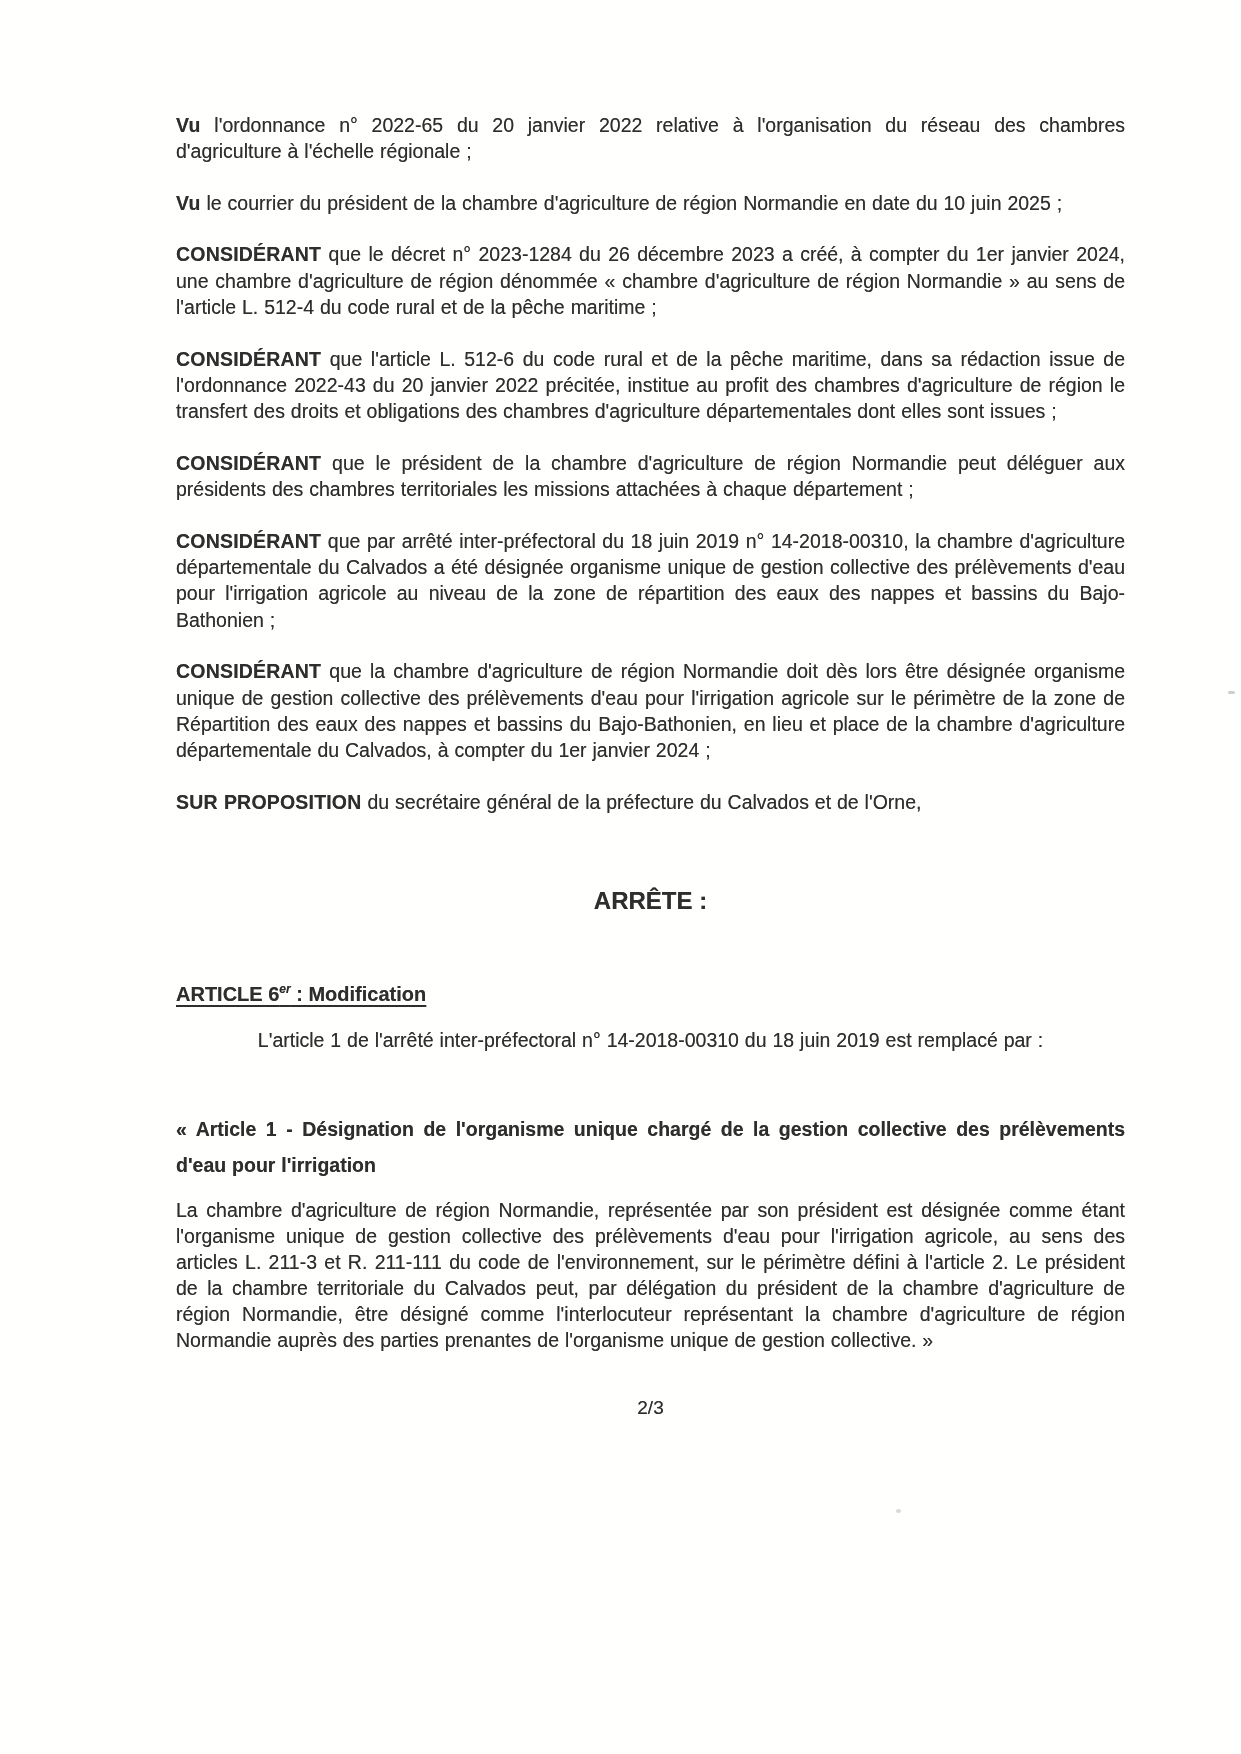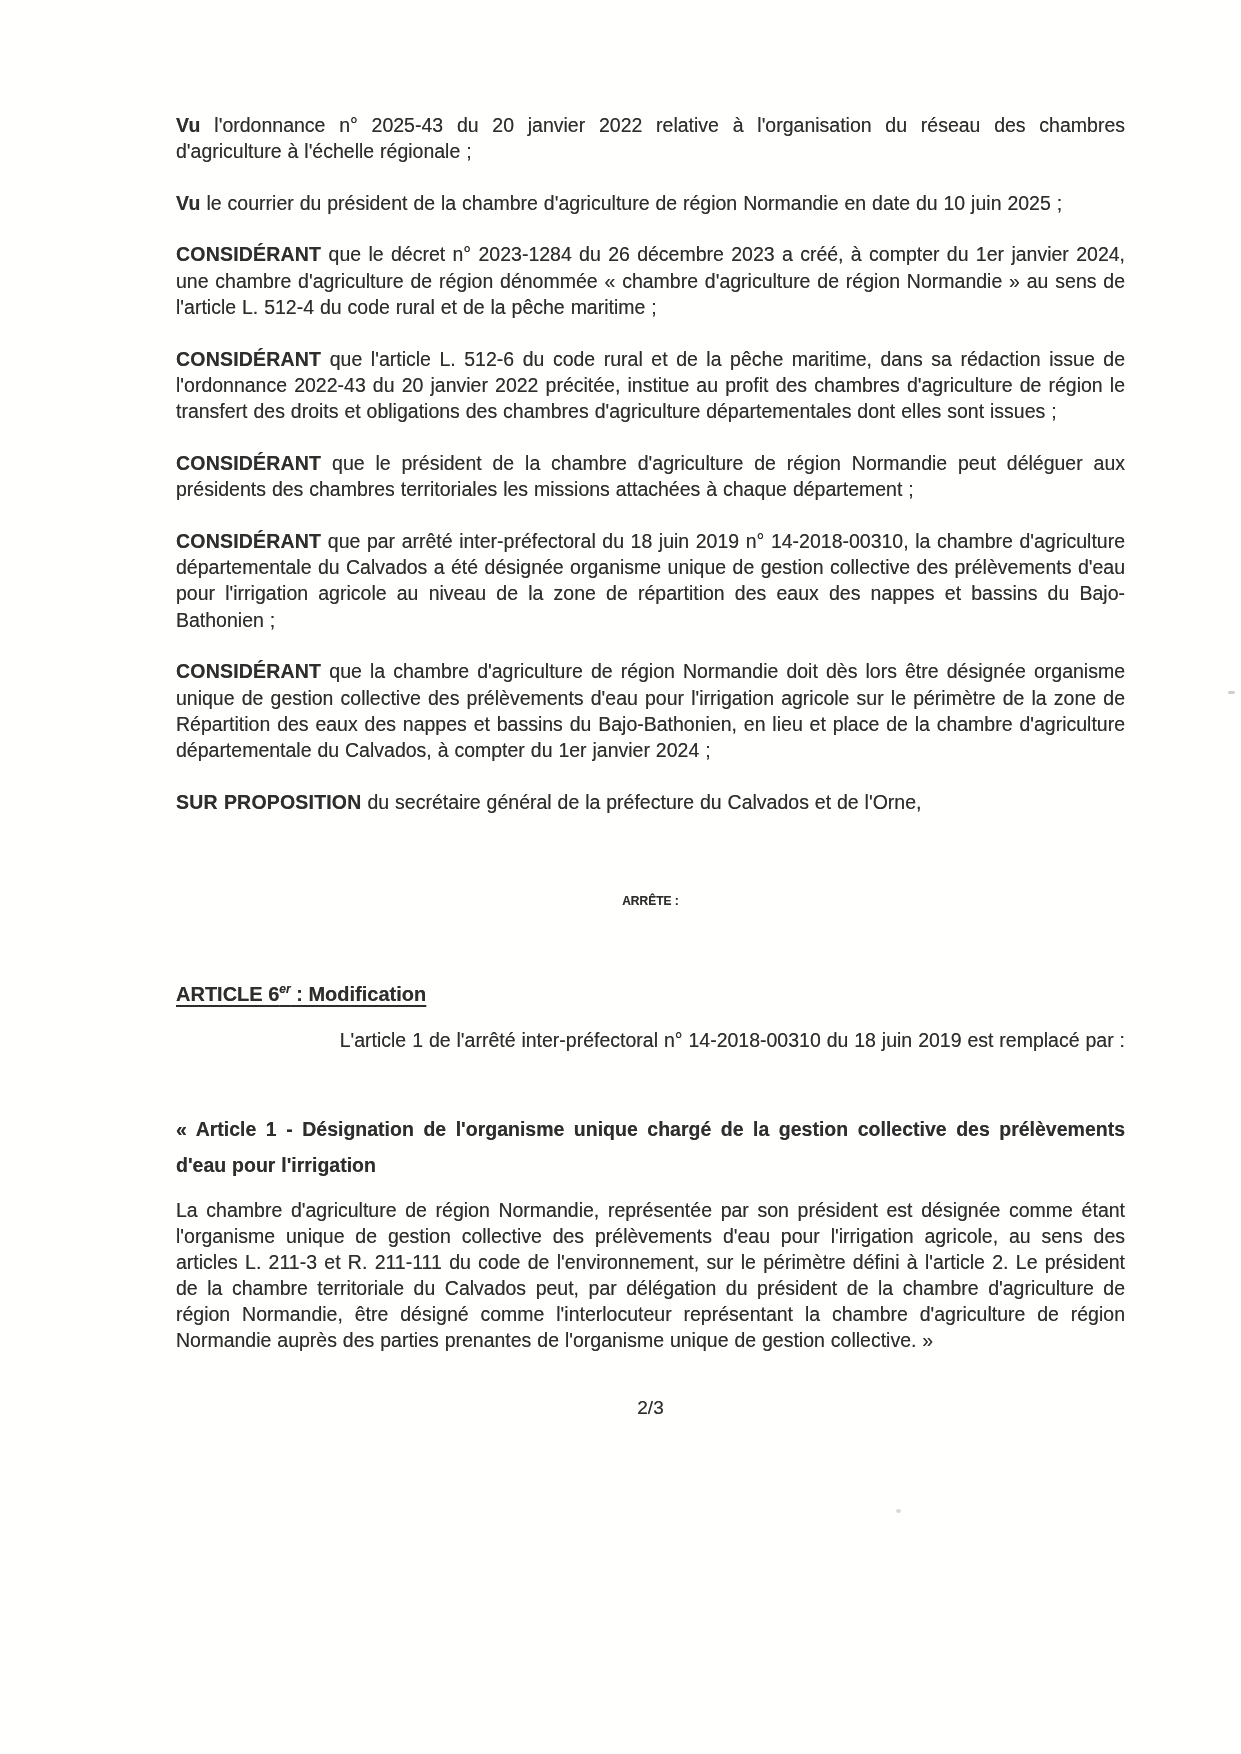--- a/index.html
+++ b/index.html
@@ -27,21 +27,21 @@
     text-align: justify;
     word-spacing: 0.5px;
     text-shadow: 0 0 0.45px rgba(45,45,45,0.6);
   }
   .para .lead {
     font-weight: 700;
     letter-spacing: 0.2px;
   }
   .arrete {
     margin: 73px 0 0 0;
-    font-size: 12px;
+    font-size: 24px;
     line-height: 26.3px;
     font-weight: 700;
     text-align: center;
     text-shadow: 0 0 0.45px rgba(45,45,45,0.6);
   }
   .article-heading {
     margin: 67px 0 0 0;
     font-size: 20px;
     line-height: 26.3px;
     font-weight: 700;
@@ -53,21 +53,21 @@
     text-decoration-thickness: 1.6px;
   }
   .article-heading sup {
     font-size: 12px;
     vertical-align: super;
     line-height: 0;
     font-style: italic;
   }
   .intro {
     margin: 19px 0 8px 0;
-    text-align: right;
+    text-align: center;
   }
   .quoted-heading {
     margin: 58px 0 0 0;
     font-weight: 700;
     line-height: 36px;
   }
   .quoted-body {
     margin: 14px 0 0 0;
     line-height: 26px;
   }
@@ -97,21 +97,21 @@
     border-radius: 50%;
     opacity: 0.7;
   }
 </style>
 </head>
 <body>
 
 <div class="page">
   <div class="content">
 
-    <p class="para"><strong class="lead">Vu</strong><span> l'ordonnance n° 2025-43 du 20 janvier 2022 relative à l'organisation du réseau des chambres d'agriculture à l'échelle régionale ;</span></p>
+    <p class="para"><strong class="lead">Vu</strong><span> l'ordonnance n° 2022-65 du 20 janvier 2022 relative à l'organisation du réseau des chambres d'agriculture à l'échelle régionale ;</span></p>
 
     <p class="para"><strong class="lead">Vu</strong><span> le courrier du président de la chambre d'agriculture de région Normandie en date du 10 juin 2025 ;</span></p>
 
 
     <p class="para"><strong class="lead">CONSIDÉRANT</strong><span> que le décret n° 2023-1284 du 26 décembre 2023 a créé, à compter du 1er janvier 2024, une chambre d'agriculture de région dénommée « chambre d'agriculture de région Normandie » au sens de l'article L. 512-4 du code rural et de la pêche maritime ;</span></p>
 
     <p class="para"><strong class="lead">CONSIDÉRANT</strong><span> que l'article L. 512-6 du code rural et de la pêche maritime, dans sa rédaction issue de l'ordonnance 2022-43 du 20 janvier 2022 précitée, institue au profit des chambres d'agriculture de région le transfert des droits et obligations des chambres d'agriculture départementales dont elles sont issues ;</span></p>
 
     <p class="para"><strong class="lead">CONSIDÉRANT</strong><span> que le président de la chambre d'agriculture de région Normandie peut déléguer aux présidents des chambres territoriales les missions attachées à chaque département ;</span></p>
 

